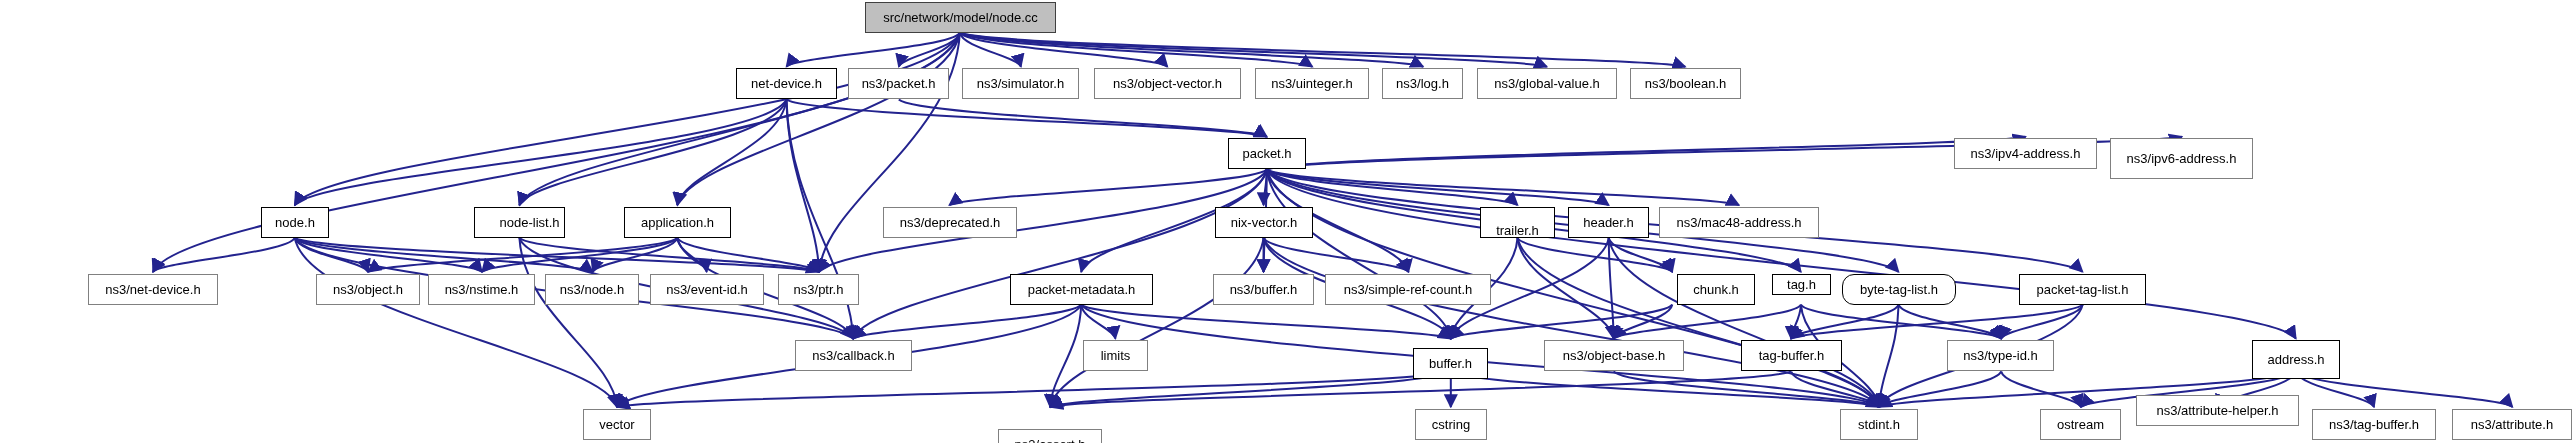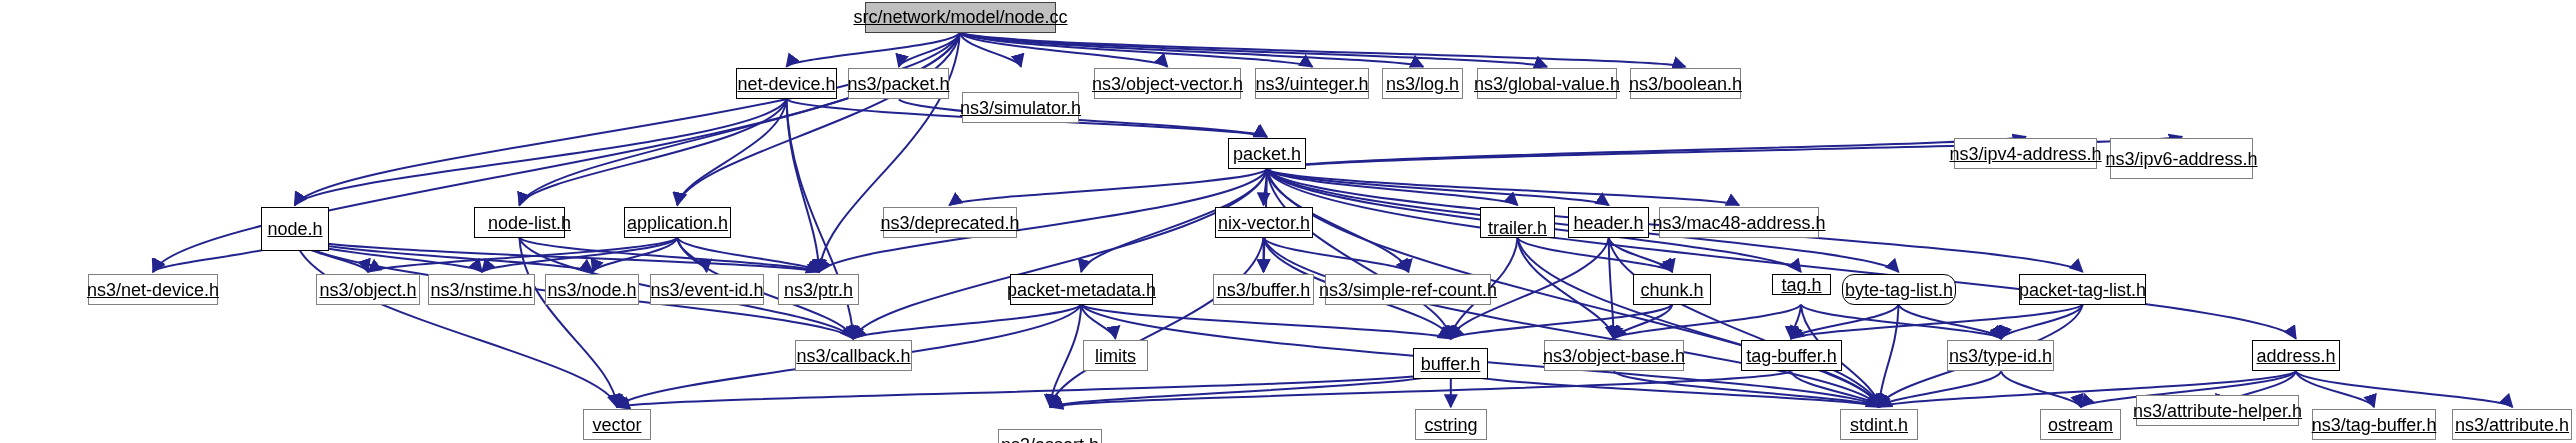--- a/index.html
+++ b/index.html
@@ -3,21 +3,21 @@
 <meta charset="utf-8">
 <style>
   html,body{margin:0;padding:0;background:#ffffff;}
   body{font-family:"Liberation Sans",sans-serif;}
   #graph-wrap{position:relative;width:2576px;height:444px;overflow:hidden;background:#fff;}
   svg{display:block;}
   .edge{stroke:#23238e;stroke-width:2.2px;fill:none;}
   .arrowhead{fill:#23238e;}
   .node-box{position:absolute;box-sizing:border-box;display:flex;align-items:center;justify-content:center;
             background:#ffffff;border:0.9px solid #808080;color:#000000;white-space:nowrap;
-            font-family:"Liberation Sans",sans-serif;font-size:18px;line-height:1;text-decoration:underline;}
+            font-family:"Liberation Sans",sans-serif;font-size:13px;line-height:1;}
   .node-box.strong{border:1.8px solid #000000;}
   .node-box.root{background:#bfbfbf;border:1.8px solid #404040;}
   .node-label{padding:0 6.4px;}
 </style>
 </head>
 <body>
 
 <div id="graph-wrap">
   <svg id="edge-layer" width="2576" height="444" viewBox="0 0 2816 485">
     <defs>
@@ -130,21 +130,21 @@
   <div id="nodes">
       <div class="node-box root" style="left: 865px; top: 1.6px; width: 191px; height: 31px;">
         <span class="node-label">src/network/model/node.cc</span>
       </div>
       <div class="node-box strong" style="left: 736px; top: 68px; width: 101px; height: 31px;">
         <span class="node-label">net-device.h</span>
       </div>
       <div class="node-box " style="left: 848px; top: 68px; width: 101px; height: 31px;">
         <span class="node-label">ns3/packet.h</span>
       </div>
-      <div class="node-box " style="left: 962px; top: 68px; width: 117px; height: 31px; margin-top: 24px;">
+      <div class="node-box " style="left: 962px; top: 68px; width: 117px; height: 31px;">
         <span class="node-label">ns3/simulator.h</span>
       </div>
       <div class="node-box " style="left: 1094px; top: 68px; width: 147px; height: 31px;">
         <span class="node-label">ns3/object-vector.h</span>
       </div>
       <div class="node-box " style="left: 1255px; top: 68px; width: 114px; height: 31px;">
         <span class="node-label">ns3/uinteger.h</span>
       </div>
       <div class="node-box " style="left: 1382px; top: 68px; width: 81px; height: 31px;">
         <span class="node-label">ns3/log.h</span>
@@ -157,21 +157,21 @@
       </div>
       <div class="node-box strong" style="left: 1228px; top: 138px; width: 78px; height: 31px;">
         <span class="node-label">packet.h</span>
       </div>
       <div class="node-box " style="left: 1954px; top: 138px; width: 143px; height: 31px;">
         <span class="node-label">ns3/ipv4-address.h</span>
       </div>
       <div class="node-box " style="left: 2110px; top: 138px; width: 143px; height: 41px;">
         <span class="node-label">ns3/ipv6-address.h</span>
       </div>
-      <div class="node-box strong" style="left: 261px; top: 207px; width: 68px; height: 44px;">
+      <div class="node-box strong" style="left: 261px; top: 207px; width: 68px; height: 31px;">
         <span class="node-label">node.h</span>
       </div>
       <div class="node-box strong" style="left: 474px; top: 207px; width: 91px; height: 31px; padding-left: 20px;">
         <span class="node-label">node-list.h</span>
       </div>
       <div class="node-box strong" style="left: 624px; top: 207px; width: 107px; height: 31px;">
         <span class="node-label">application.h</span>
       </div>
       <div class="node-box " style="left: 883px; top: 207px; width: 134px; height: 31px;">
         <span class="node-label">ns3/deprecated.h</span>
@@ -208,21 +208,21 @@
       </div>
       <div class="node-box strong" style="left: 1010px; top: 274px; width: 143px; height: 31px;">
         <span class="node-label">packet-metadata.h</span>
       </div>
       <div class="node-box " style="left: 1213px; top: 274px; width: 101px; height: 31px;">
         <span class="node-label">ns3/buffer.h</span>
       </div>
       <div class="node-box " style="left: 1325px; top: 274px; width: 166px; height: 31px;">
         <span class="node-label">ns3/simple-ref-count.h</span>
       </div>
-      <div class="node-box strong" style="left: 1633px; top: 274px; width: 78px; height: 31px;">
+      <div class="node-box strong" style="left: 1677px; top: 274px; width: 78px; height: 31px;">
         <span class="node-label">chunk.h</span>
       </div>
       <div class="node-box strong" style="left: 1772px; top: 274px; width: 59px; height: 21px;">
         <span class="node-label">tag.h</span>
       </div>
       <div class="node-box strong" style="left: 1842px; top: 274px; width: 114px; height: 31px; border-radius: 12px;">
         <span class="node-label">byte-tag-list.h</span>
       </div>
       <div class="node-box strong" style="left: 2019px; top: 274px; width: 127px; height: 31px;">
         <span class="node-label">packet-tag-list.h</span>
@@ -238,21 +238,21 @@
       </div>
       <div class="node-box " style="left: 1544px; top: 340px; width: 140px; height: 31px;">
         <span class="node-label">ns3/object-base.h</span>
       </div>
       <div class="node-box strong" style="left: 1741px; top: 340px; width: 101px; height: 31px;">
         <span class="node-label">tag-buffer.h</span>
       </div>
       <div class="node-box " style="left: 1947px; top: 340px; width: 107px; height: 31px;">
         <span class="node-label">ns3/type-id.h</span>
       </div>
-      <div class="node-box strong" style="left: 2252px; top: 340px; width: 88px; height: 31px;">
+      <div class="node-box strong" style="left: 2252px; top: 340px; width: 88px; height: 39px;">
         <span class="node-label">address.h</span>
       </div>
       <div class="node-box " style="left: 583px; top: 409px; width: 68px; height: 31px;">
         <span class="node-label">vector</span>
       </div>
       <div class="node-box " style="left: 998px; top: 429px; width: 104px; height: 31px;">
         <span class="node-label">ns3/assert.h</span>
       </div>
       <div class="node-box " style="left: 1415px; top: 409px; width: 72px; height: 31px;">
         <span class="node-label">cstring</span>

